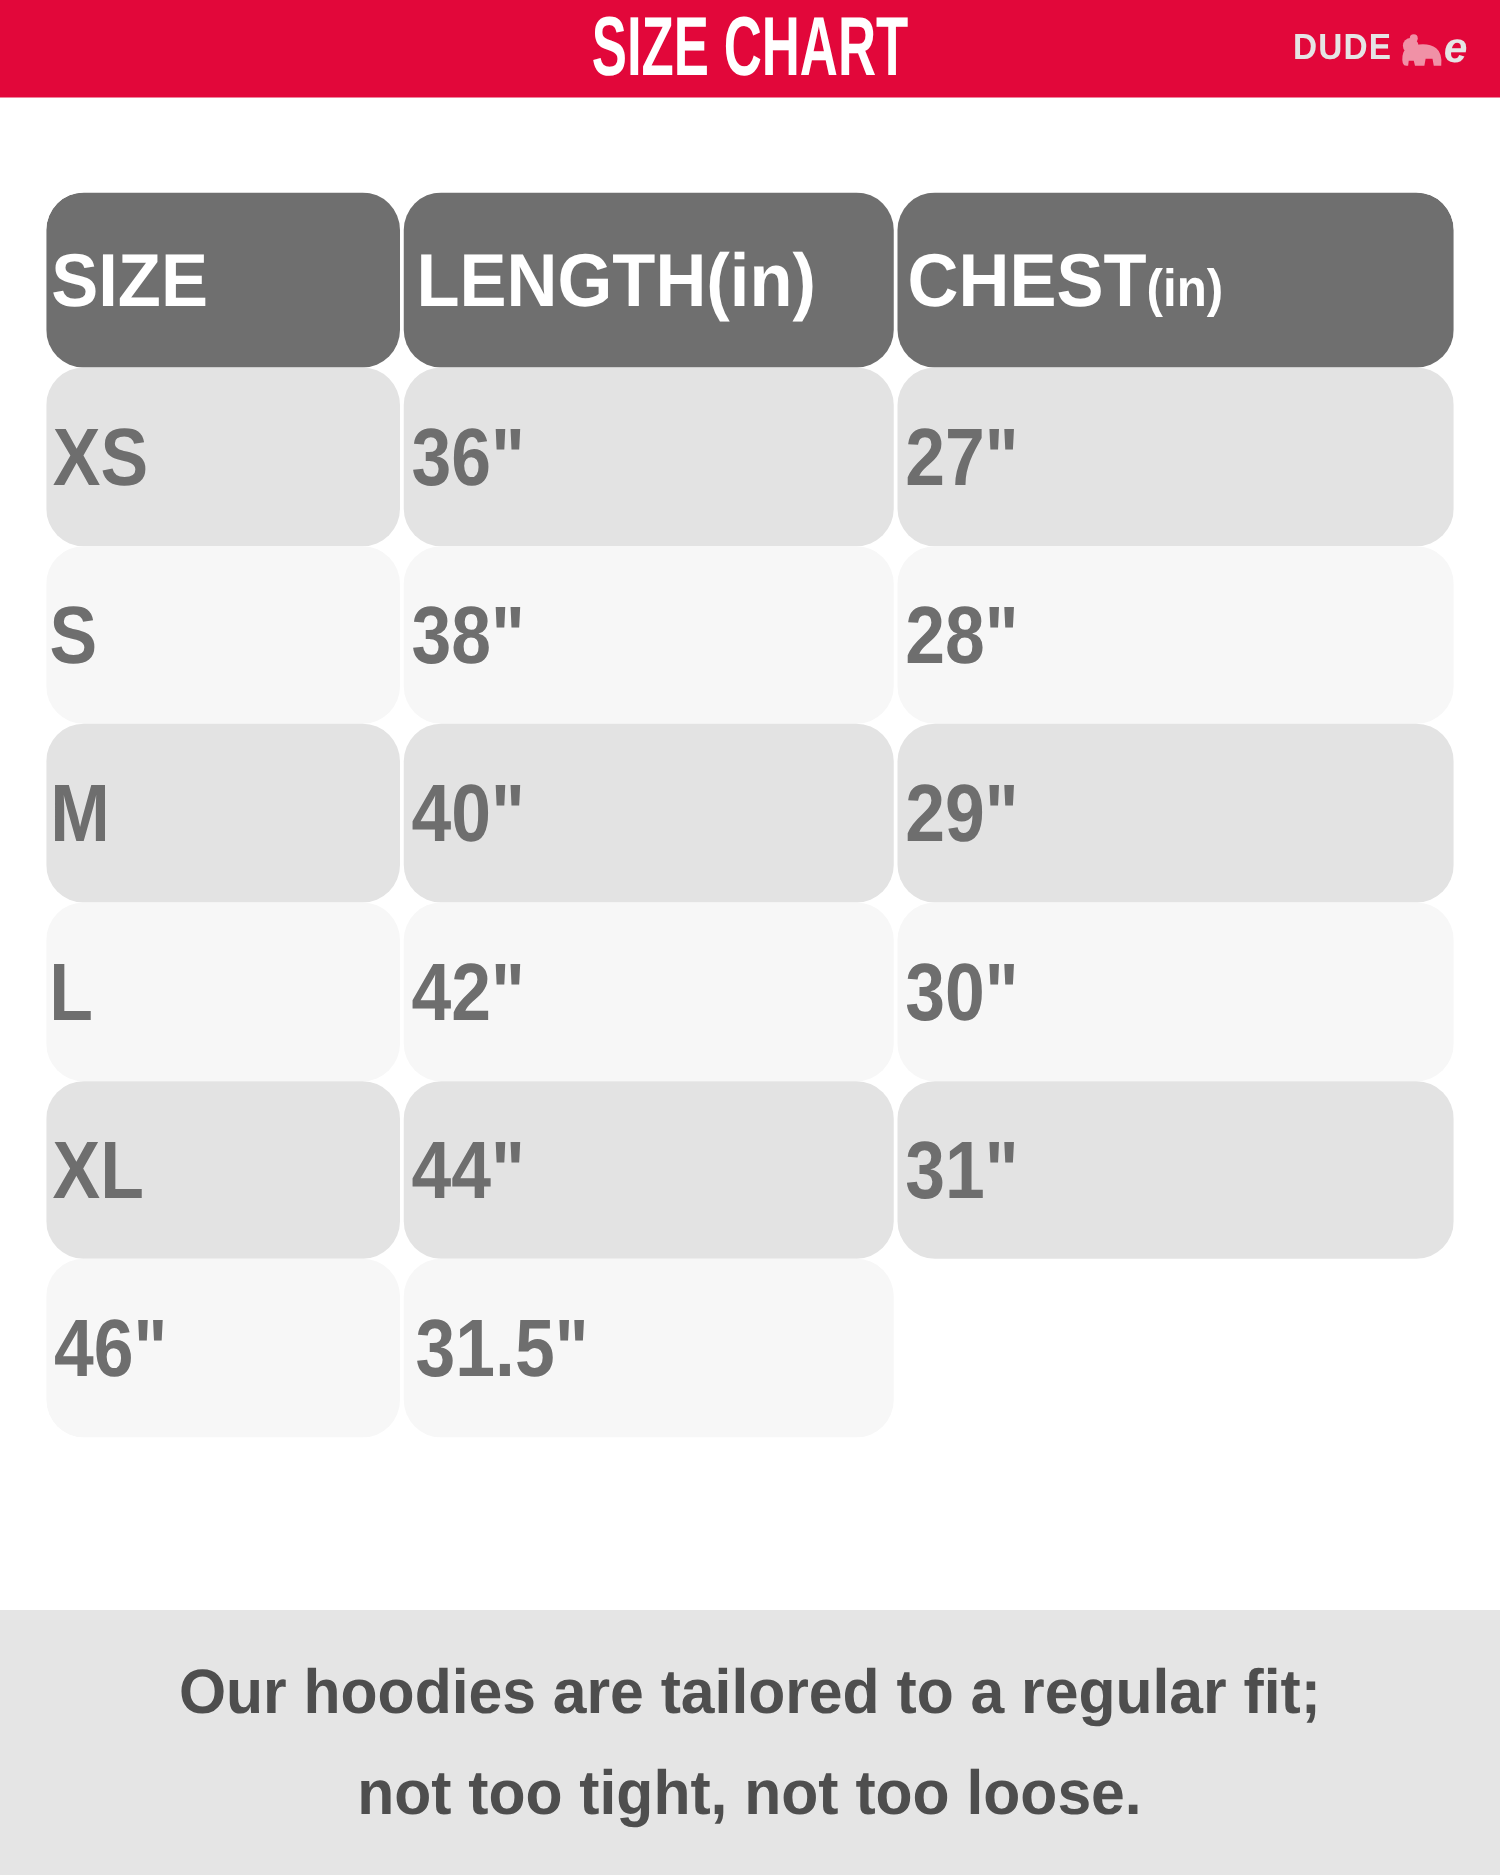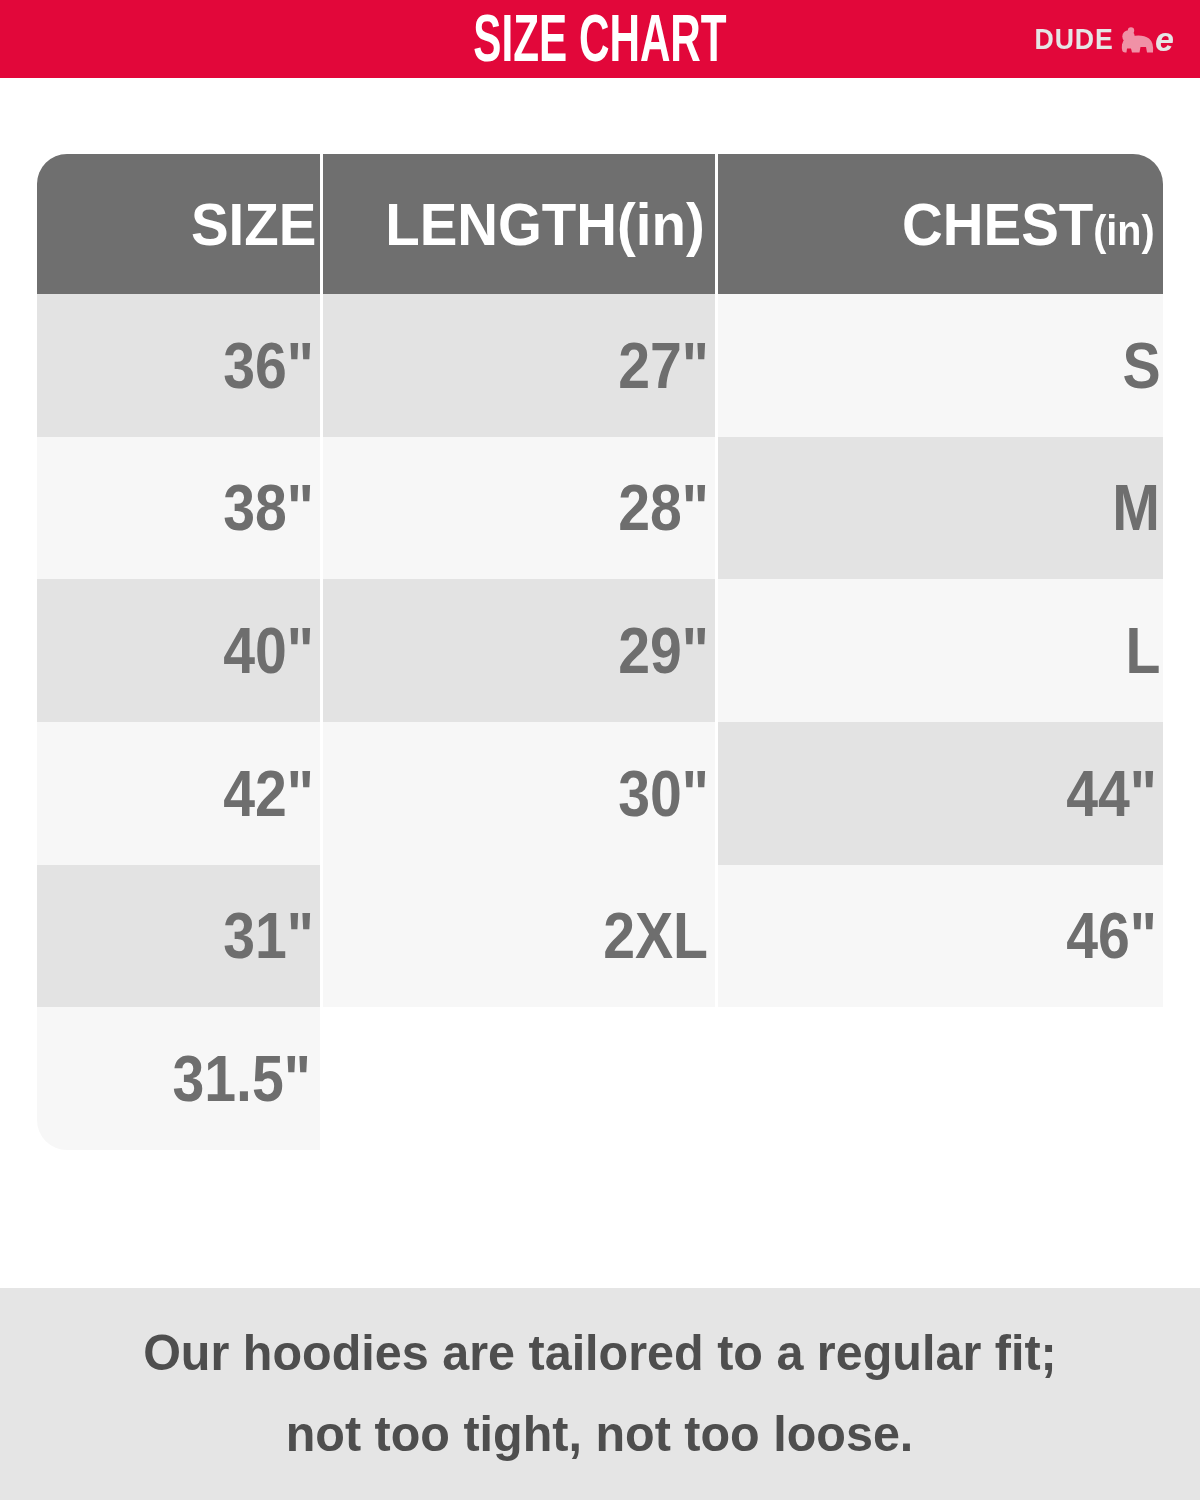--- a/index.html
+++ b/index.html
@@ -60,21 +60,22 @@
     border-radius: 30px;
     overflow: hidden;
     display: grid;
     grid-template-columns: 283px 392px 445px;
     grid-template-rows: 140px repeat(6, 1fr);
     column-gap: 3px;
   }
   .cell {
     display: flex;
     align-items: center;
-    justify-content: flex-end;
+    justify-content: flex-start;
+    border-radius: 30px;
   }
   .head-cell {
     background: #6F6F6F;
     color: #ffffff;
     font-weight: bold;
     font-size: 60px;
   }
   .head-inner {
     display: inline-block;
     transform: scaleX(0.94);
@@ -139,20 +140,23 @@
     <span class="head-inner">SIZE</span>
   </div>
   <div class="cell head-cell">
     <span class="head-inner">LENGTH(in)</span>
   </div>
   <div class="cell head-cell">
     <span class="head-inner"><span>CHEST</span><span class="head-unit">(in)</span></span>
   </div>
 
   <div class="cell body-cell r-dark">
+      <span class="body-inner">XS</span>
+    </div>
+  <div class="cell body-cell r-dark">
       <span class="body-inner">36"</span>
     </div>
   <div class="cell body-cell r-dark">
       <span class="body-inner">27"</span>
     </div>
 
   <div class="cell body-cell r-light">
       <span class="body-inner">S</span>
     </div>
   <div class="cell body-cell r-light">
@@ -176,29 +180,29 @@
       <span class="body-inner">L</span>
     </div>
   <div class="cell body-cell r-light">
       <span class="body-inner">42"</span>
     </div>
   <div class="cell body-cell r-light">
       <span class="body-inner">30"</span>
     </div>
 
   <div class="cell body-cell r-dark">
+      <span class="body-inner">XL</span>
+    </div>
+  <div class="cell body-cell r-dark">
       <span class="body-inner">44"</span>
     </div>
   <div class="cell body-cell r-dark">
       <span class="body-inner">31"</span>
     </div>
 
-  <div class="cell body-cell r-light">
-      <span class="body-inner">2XL</span>
-    </div>
   <div class="cell body-cell r-light">
       <span class="body-inner">46"</span>
     </div>
   <div class="cell body-cell r-light">
       <span class="body-inner">31.5"</span>
     </div>
 
 </div>
 
 <div class="footer-band">

